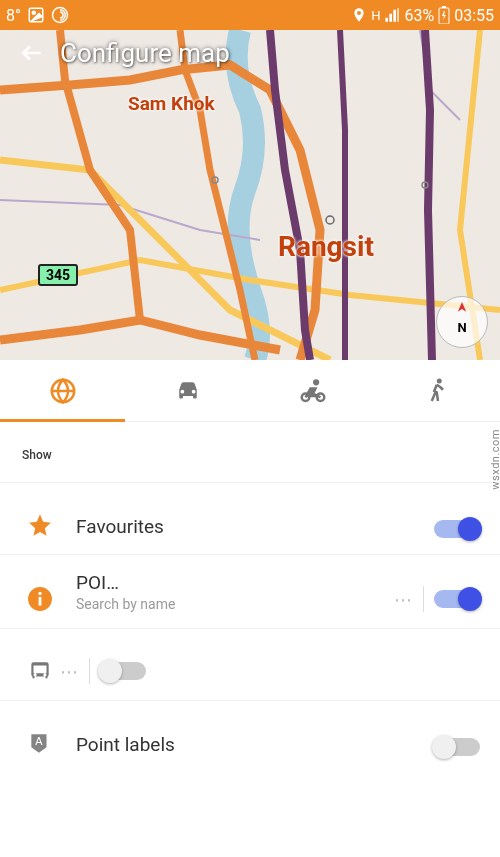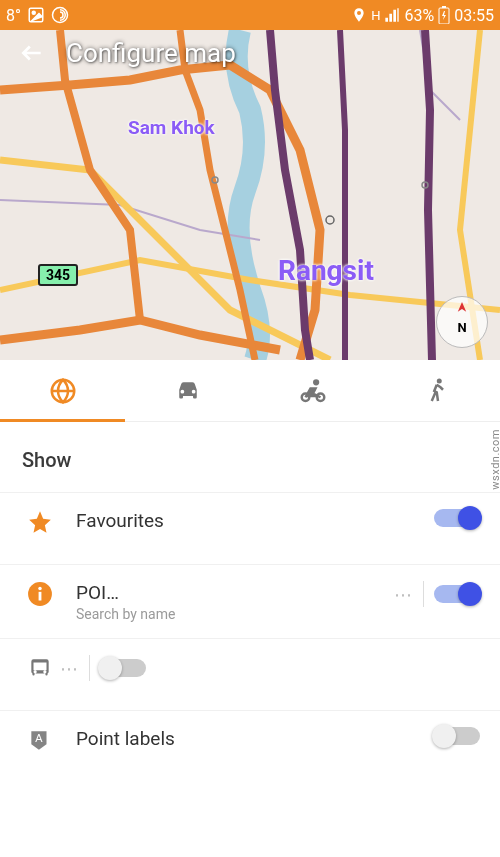--- a/index.html
+++ b/index.html
@@ -5,39 +5,39 @@
   * { box-sizing: border-box; margin: 0; padding: 0; }
   body { font-family: -apple-system, Roboto, Arial, sans-serif; width: 500px; height: 857px; background: #fff; position: relative; overflow: hidden; }
 
   .status-bar { height: 30px; background: #f08a24; display: flex; align-items: center; justify-content: space-between; color: #fff; font-size: 16px; padding: 0 6px; }
   .status-left, .status-right { display: flex; align-items: center; gap: 6px; }
   .status-right { gap: 4px; }
   .sb-icon { display: inline-flex; align-items: center; justify-content: center; }
 
   .map-area { position: relative; height: 330px; background: #efe9e4; overflow: hidden; }
   .map-svg { position: absolute; top: 0; left: 0; width: 100%; height: 100%; }
-  .map-header { position: absolute; top: 8px; left: 0; display: flex; align-items: center; gap: 20px; padding-left: 18px; }
+  .map-header { position: absolute; top: 8px; left: 0; display: flex; align-items: center; gap: 14px; padding-left: 18px; }
   .back-btn { width: 28px; height: 28px; display: flex; align-items: center; justify-content: center; color: #fff; }
   .map-title { font-size: 26px; color: #fff; text-shadow: 0 0 4px rgba(0,0,0,0.6), 1px 1px 2px rgba(0,0,0,0.4); }
-  .map-label { position: absolute; font-weight: bold; color: #8b5cf6; text-shadow: 0 0 3px #fff, 0 0 3px #fff; margin-top: 24px; }
+  .map-label { position: absolute; font-weight: bold; color: #c2410c; text-shadow: 0 0 3px #fff, 0 0 3px #fff; }
   .lbl-samkhok { top: 62px; left: 128px; font-size: 19px; }
   .lbl-rangsit { top: 200px; left: 278px; font-size: 28px; }
   .route-shield { position: absolute; top: 234px; left: 38px; background: #86efac; border: 2px solid #222; border-radius: 3px; font-size: 14px; font-weight: bold; padding: 1px 6px; }
   .compass { position: absolute; bottom: 12px; right: 12px; width: 52px; height: 52px; border-radius: 50%; background: rgba(255,255,255,0.7); border: 1px solid #bbb; display: flex; align-items: center; justify-content: center; flex-direction: column; font-size: 13px; font-weight: bold; }
   .compass svg { position: absolute; top: 5px; }
 
   .tabs { display: flex; height: 62px; border-bottom: 1px solid #eee; background: #fff; }
   .tab { flex: 1; display: flex; align-items: center; justify-content: center; position: relative; }
   .tab.active { color: #f08a24; }
   .tab.active::after { content: ""; position: absolute; bottom: -1px; left: 0; right: 0; height: 3px; background: #f08a24; }
   .tab svg { width: 30px; height: 30px; }
 
-  .section-header { padding: 26px 22px 20px; font-size: 20px; color: #3a3a3a; font-weight: 500; }
-
-  .list-item { display: flex; align-items: flex-start; padding: 16px 20px; border-top: 1px solid #f0f0f0; min-height: 72px; }
+  .section-header { padding: 26px 22px 20px; font-size: 12px; color: #3a3a3a; font-weight: 500; }
+
+  .list-item { display: flex; align-items: flex-end; padding: 16px 20px; border-top: 1px solid #f0f0f0; min-height: 72px; }
   .li-icon { width: 40px; display: flex; align-items: center; justify-content: center; }
   .li-body { flex: 1; padding-left: 16px; }
   .li-title { font-size: 19px; color: #333; }
   .li-sub { font-size: 14px; color: #9a9a9a; margin-top: 2px; }
   .li-extras { display: flex; align-items: center; gap: 10px; }
   .dots { color: #bbb; font-size: 18px; letter-spacing: 1px; }
   .divider-v { width: 1px; height: 26px; background: #ddd; }
 
   .toggle { width: 46px; height: 18px; border-radius: 10px; position: relative; }
   .toggle .knob { position: absolute; width: 24px; height: 24px; border-radius: 50%; top: -3px; box-shadow: 0 1px 3px rgba(0,0,0,0.3); }

